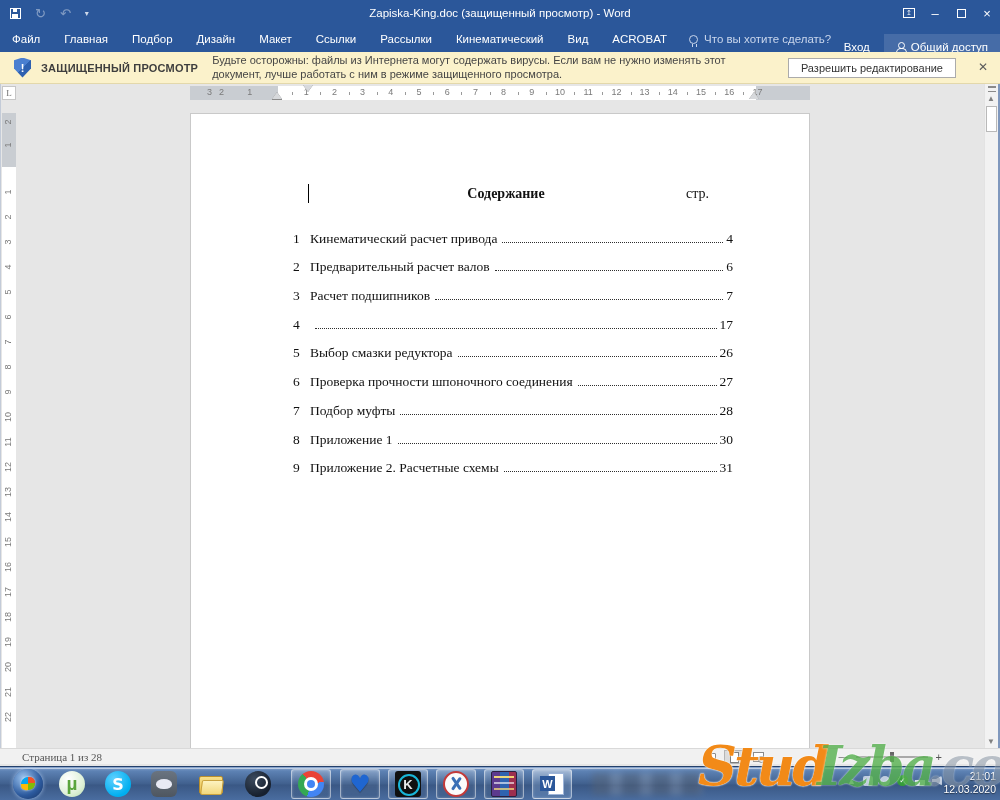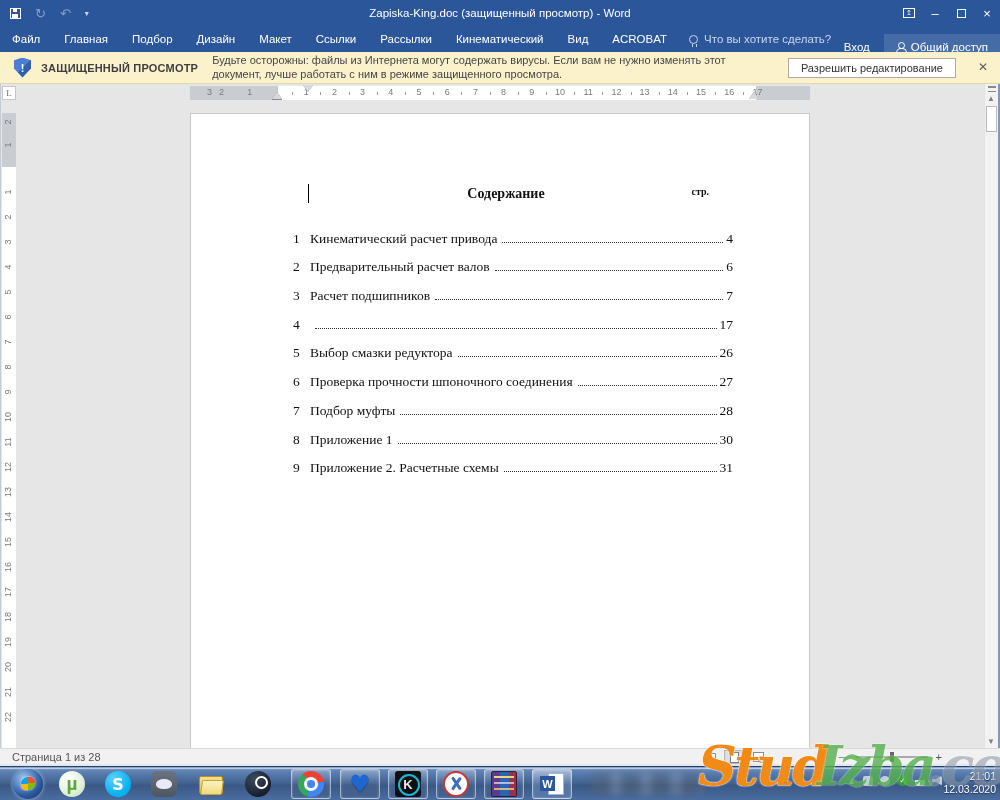--- a/index.html
+++ b/index.html
@@ -57,42 +57,42 @@
   #vruler .vmargin { position:absolute; left:2px; width:14px; background:#c9cdd2; }
   #vruler .vactive { position:absolute; left:2px; width:14px; background:#fff; }
   .vnum { position:absolute; left:1px; font-size:9px; color:#7a7a7a; transform:rotate(-90deg); width:14px; text-align:center; }
 
   
   #docarea { position:absolute; left:18px; top:100px; width:966px; height:648px; background:#e6e6e6; }
   #page { position:absolute; left:172px; top:13px; width:620px; height:635px; background:#fff; border:1px solid #c9c9c9; border-bottom:none; }
   #doc-body { position:absolute; left:88px; top:68px; width:454px; font-family:"Liberation Serif","DejaVu Serif",serif; font-size:13.5px; color:#111; }
   .doc-title-row { position:relative; height:40px; }
   #doc-title { position:absolute; left:0; right:0; text-align:center; top:4px; font-weight:bold; font-size:14px; }
-  #doc-pagehdr { position:absolute; right:24px; top:4px; font-weight:bold; font-size:10px; }
+  #doc-pagehdr { position:absolute; right:24px; top:4px; font-weight:normal; font-size:14px; }
   #caret { position:absolute; left:29px; top:2px; width:1px; height:19px; background:#000; }
   .toc-row { display:flex; align-items:flex-end; height:28.7px; padding-bottom:4px; }
   .toc-num { width:17px; flex:none; }
   .toc-title { white-space:nowrap; }
   .leader { flex:1; border-bottom:1.8px dotted #2e2e2e; margin:0 3px 4px 5px; min-width:10px; }
   .toc-page { flex:none; }
   .toc-row.nonum { padding-left:0; }
   .toc-row.hasnum { padding-left:14px; }
 
   
   #vscroll { position:absolute; right:2px; top:84px; width:14px; height:664px; background:#f2f2f2; border-left:1px solid #e3e3e3; }
   .sc-rulertoggle { position:absolute; left:3px; top:2px; width:8px; height:6px; border-top:2px solid #8a8a8a; border-bottom:1px solid #8a8a8a; }
   .sc-up { position:absolute; left:2px; top:10px; color:#808080; font-size:8px; }
   .sc-thumb { position:absolute; left:1px; top:22px; width:11px; height:26px; background:#fff; border:1px solid #b9b9b9; }
   .sc-down { position:absolute; left:2px; bottom:2px; color:#808080; font-size:8px; }
   #app-right-edge { position:absolute; right:0; top:84px; width:2px; height:664px; background:#2b579a; opacity:.55; }
   #app-left-edge { position:absolute; left:0; top:84px; width:1px; height:664px; background:#9fb0ca; opacity:.5; }
 
   
   #statusbar { position:absolute; left:0; top:748px; width:1000px; height:16px; background:#f1f1f1; border-top:1px solid #d9d9d9; display:flex; align-items:center; font-size:11px; color:#565656; }
-  #page-indicator { margin-left:12px; }
+  #page-indicator { margin-left:22px;font-family:Liberation Serif, serif; }
   .view-icons { position:absolute; right:232px; top:1px; display:flex; gap:4px; }
   .vicon { width:20px; height:14px; display:flex; align-items:center; justify-content:center; }
   .vicon.sel { background:#dcdcdc; border:1px solid #b5b5b5; }
   .ic-book { width:12px; height:9px; background:linear-gradient(90deg,#8a8a8a 0 1px,#fff 1px 5px,#8a8a8a 5px 7px,#fff 7px 11px,#8a8a8a 11px); border:1px solid #8a8a8a; border-radius:1px; }
   .ic-page { width:9px; height:11px; background:#fff; border:1px solid #7e7e7e; }
   .ic-web { width:11px; height:10px; background:#fff; border:1px solid #8a8a8a; position:relative; }
   .ic-web::after { content:""; position:absolute; right:-2px; bottom:-2px; width:5px; height:5px; border:1px solid #8a8a8a; border-radius:50%; background:#e8e8e8; }
   #zoomctl { position:absolute; right:58px; top:0; height:16px; display:flex; align-items:center; gap:8px; color:#565656; }
   #zoom-track { width:72px; height:2px; background:#a9a9a9; position:relative; }
   #zoom-thumb { position:absolute; left:34px; top:-4px; width:4px; height:10px; background:#666; }

